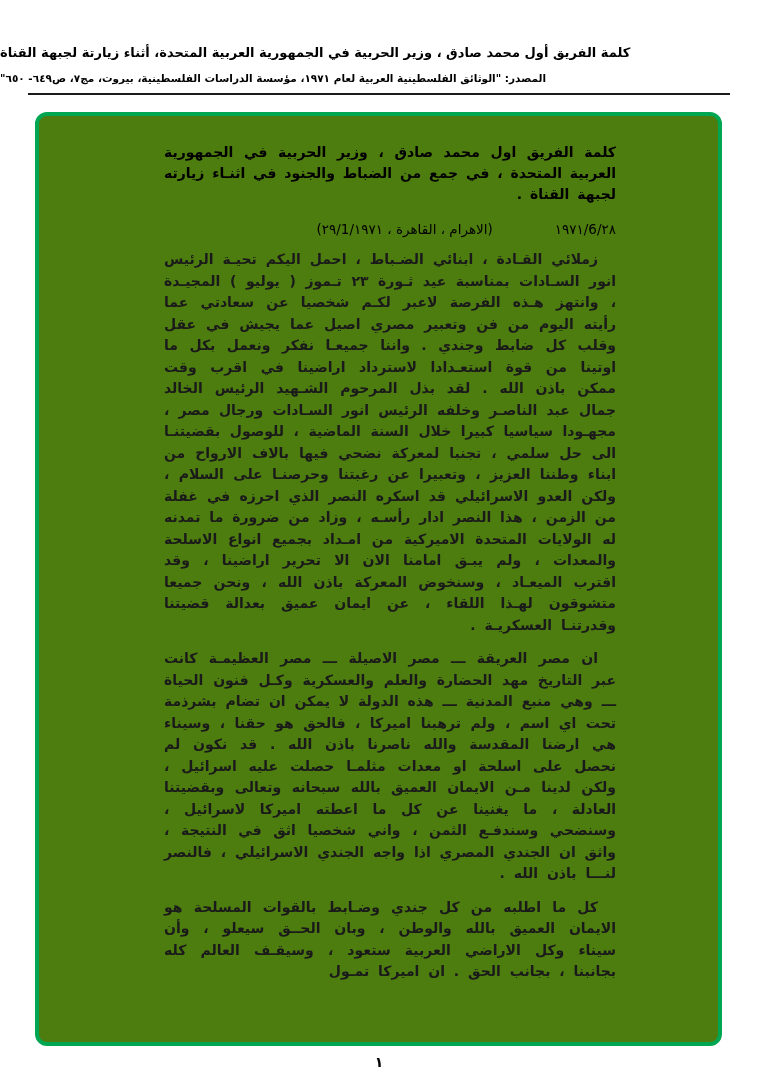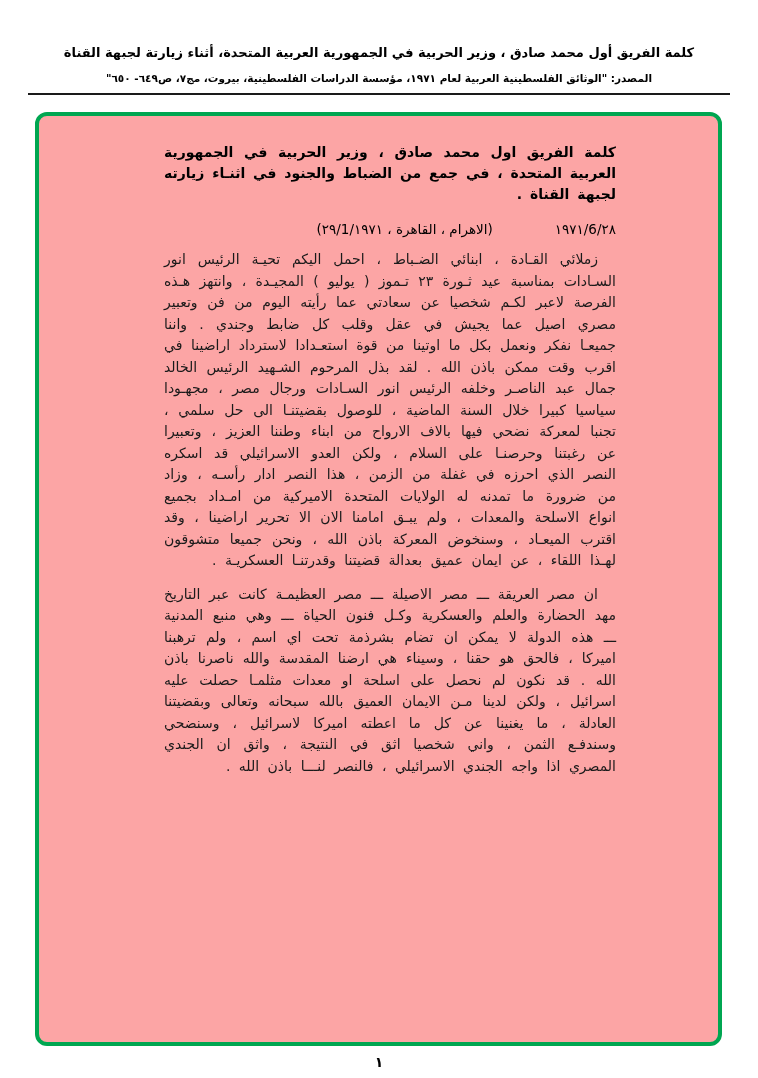--- a/index.html
+++ b/index.html
@@ -10,21 +10,21 @@
     width: 758px;
     height: 1078px;
     background: #ffffff;
     font-family: "DejaVu Sans", sans-serif;
     color: #111111;
     direction: rtl;
     position: relative;
     overflow: hidden;
   }
   .header {
-    text-align: center;
+    text-align: left;
     padding-top: 44px;
   }
   .header-title {
     font-weight: bold;
     font-size: 13px;
     line-height: 18px;
     color: #000000;
   }
   .source-line {
     font-weight: bold;
@@ -40,21 +40,21 @@
     position: absolute;
     top: 112px;
     left: 35px;
     width: 687px;
     height: 934px;
     box-sizing: border-box;
     border: 4px solid #00a651;
     border-radius: 12px;
     padding: 26px 102px 20px 125px;
     overflow: hidden;
-    background: #fca5a5;
+    background: #4d7c0f;
   }
   .doc-title {
     margin: 0;
     font-weight: bold;
     font-size: 14px;
     line-height: 21px;
     text-align: justify;
     word-spacing: 3px;
     color: #000000;
   }
@@ -67,20 +67,21 @@
     color: #000000;
   }
   .para {
     margin: 12px 0 0 0;
     font-size: 14px;
     line-height: 21.5px;
     text-align: justify;
     text-indent: 18px;
     word-spacing: 4px;
     color: #1a1a1a;
+    font-weight: bold;
   }
   .page-number {
     position: absolute;
     bottom: 8px;
     left: 0;
     width: 100%;
     text-align: center;
     font-size: 14px;
     font-weight: bold;
     color: #000000;
@@ -103,17 +104,18 @@
 
     <div class="date-row">
       <span class="date-main">٢٨/6/١٩٧١</span>
       <span class="date-paren">(الاهرام ، القاهرة ، ٢٩/1/١٩٧١)</span>
     </div>
 
     <p class="para">زملائي القـادة ، ابنائي الضـباط ، احمل اليكم تحيـة الرئيس انور السـادات بمناسبة عيد ثـورة ٢٣ تـموز ( يوليو ) المجيـدة ، وانتهز هـذه الفرصة لاعبر لكـم شخصيا عن سعادتي عما رأيته اليوم من فن وتعبير مصري اصيل عما يجيش في عقل وقلب كل ضابط وجندي . واننا جميعـا نفكر ونعمل بكل ما اوتينا من قوة استعـدادا لاسترداد اراضينا في اقرب وقت ممكن باذن الله . لقد بذل المرحوم الشـهيد الرئيس الخالد جمال عبد الناصـر وخلفه الرئيس انور السـادات ورجال مصر ، مجهـودا سياسيا كبيرا خلال السنة الماضية ، للوصول بقضيتنـا الى حل سلمي ، تجنبا لمعركة نضحي فيها بالاف الارواح من ابناء وطننا العزيز ، وتعبيرا عن رغبتنا وحرصنـا على السلام ، ولكن العدو الاسرائيلي قد اسكره النصر الذي احرزه في غفلة من الزمن ، هذا النصر ادار رأسـه ، وزاد من ضرورة ما تمدنه له الولايات المتحدة الاميركية من امـداد بجميع انواع الاسلحة والمعدات ، ولم يبـق امامنا الان الا تحرير اراضينا ، وقد اقترب الميعـاد ، وسنخوض المعركة باذن الله ، ونحن جميعا متشوقون لهـذا اللقاء ، عن ايمان عميق بعدالة قضيتنا وقدرتنـا العسكريـة .</p>
 
     <p class="para">ان مصر العريقة ـــ مصر الاصيلة ـــ مصر العظيمـة كانت عبر التاريخ مهد الحضارة والعلم والعسكرية وكـل فنون الحياة ـــ وهي منبع المدنية ـــ هذه الدولة لا يمكن ان تضام بشرذمة تحت اي اسم ، ولم ترهبنا اميركا ، فالحق هو حقنا ، وسيناء هي ارضنا المقدسة والله ناصرنا باذن الله . قد نكون لم نحصل على اسلحة او معدات مثلمـا حصلت عليه اسرائيل ، ولكن لدينا مـن الايمان العميق بالله سبحانه وتعالى وبقضيتنا العادلة ، ما يغنينا عن كل ما اعطته اميركا لاسرائيل ، وسنضحي وسندفـع الثمن ، واني شخصيا اثق في النتيجة ، واثق ان الجندي المصري اذا واجه الجندي الاسرائيلي ، فالنصر لنـــا باذن الله .</p>
 
+    <p class="para">كل ما اطلبه من كل جندي وضـابط بالقوات المسلحة هو الايمان العميق بالله والوطن ، وبان الحــق سيعلو ، وأن سيناء وكل الاراضي العربية ستعود ، وسيقـف العالم كله بجانبنا ، بجانب الحق . ان اميركا تمـول</p>
   </div>
 
   <div class="page-number">١</div>
 
 </div>
 
 </body></html>

